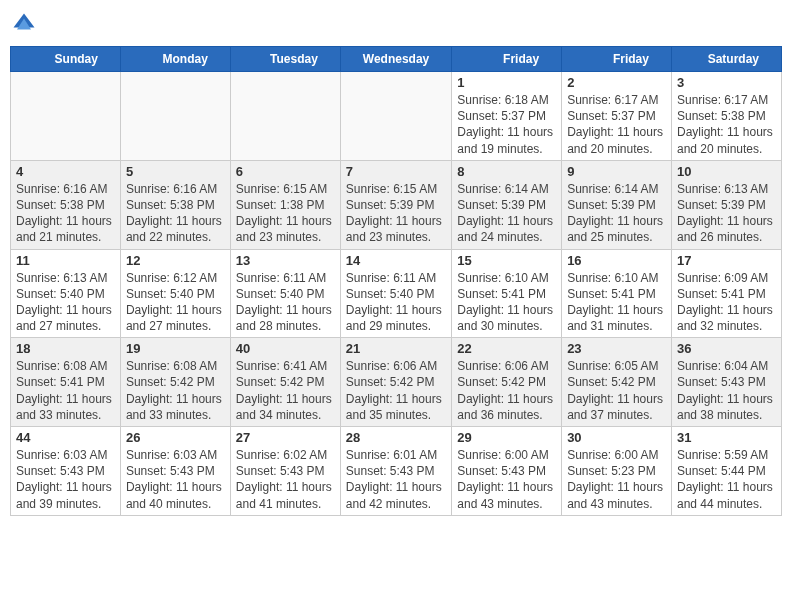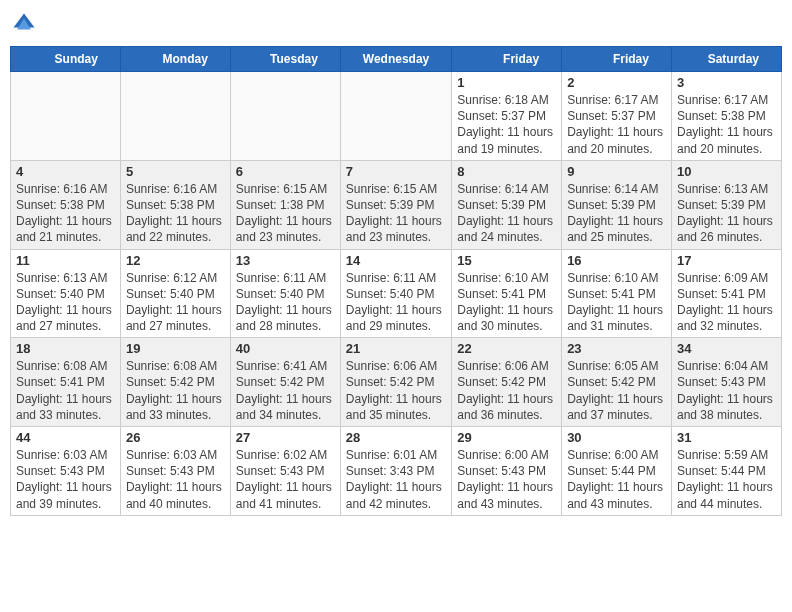--- a/index.html
+++ b/index.html
@@ -290,21 +290,21 @@
 and 36 minutes.</div>
         </td>
         <td class="day-cell shaded">
           <div class="day-number">23</div>
           <div class="day-info">Sunrise: 6:05 AM
 Sunset: 5:42 PM
 Daylight: 11 hours
 and 37 minutes.</div>
         </td>
         <td class="day-cell shaded">
-          <div class="day-number">34</div>
+          <div class="day-number">36</div>
           <div class="day-info">Sunrise: 6:04 AM
 Sunset: 5:43 PM
 Daylight: 11 hours
 and 38 minutes.</div>
         </td>
       </tr>
       <tr>
         <td class="day-cell">
           <div class="day-number">44</div>
           <div class="day-info">Sunrise: 6:03 AM
@@ -322,35 +322,35 @@
         <td class="day-cell">
           <div class="day-number">27</div>
           <div class="day-info">Sunrise: 6:02 AM
 Sunset: 5:43 PM
 Daylight: 11 hours
 and 41 minutes.</div>
         </td>
         <td class="day-cell">
           <div class="day-number">28</div>
           <div class="day-info">Sunrise: 6:01 AM
-Sunset: 3:43 PM
+Sunset: 5:43 PM
 Daylight: 11 hours
 and 42 minutes.</div>
         </td>
         <td class="day-cell">
           <div class="day-number">29</div>
           <div class="day-info">Sunrise: 6:00 AM
 Sunset: 5:43 PM
 Daylight: 11 hours
 and 43 minutes.</div>
         </td>
         <td class="day-cell">
           <div class="day-number">30</div>
           <div class="day-info">Sunrise: 6:00 AM
-Sunset: 5:44 PM
+Sunset: 5:23 PM
 Daylight: 11 hours
 and 43 minutes.</div>
         </td>
         <td class="day-cell">
           <div class="day-number">31</div>
           <div class="day-info">Sunrise: 5:59 AM
 Sunset: 5:44 PM
 Daylight: 11 hours
 and 44 minutes.</div>
         </td>

